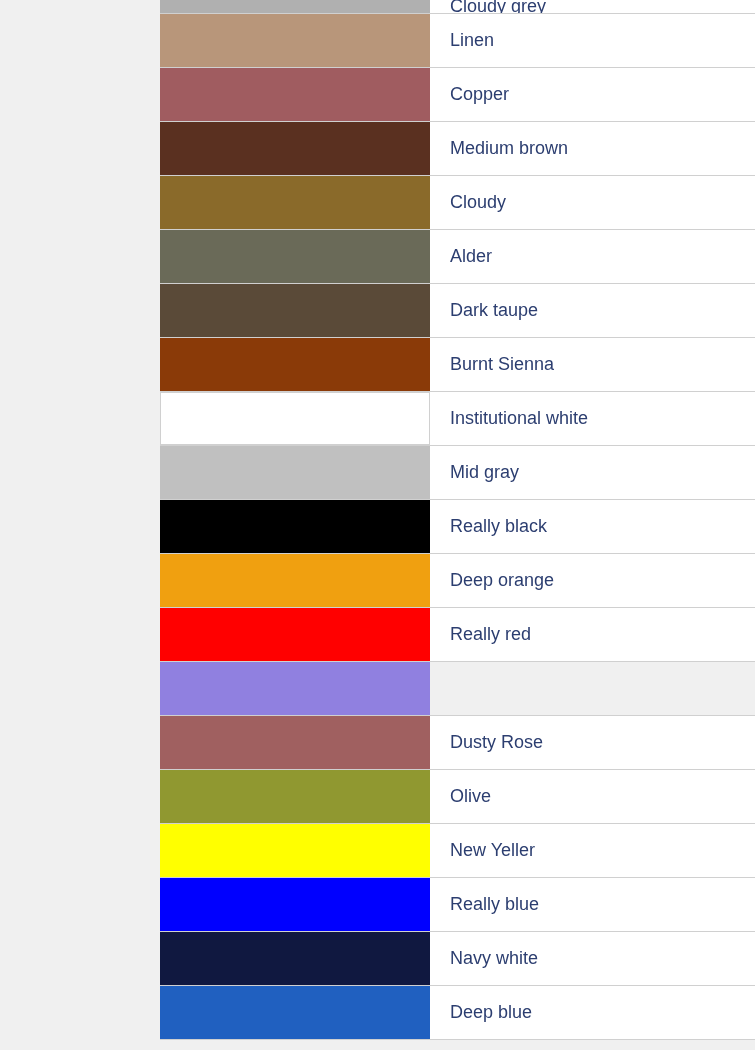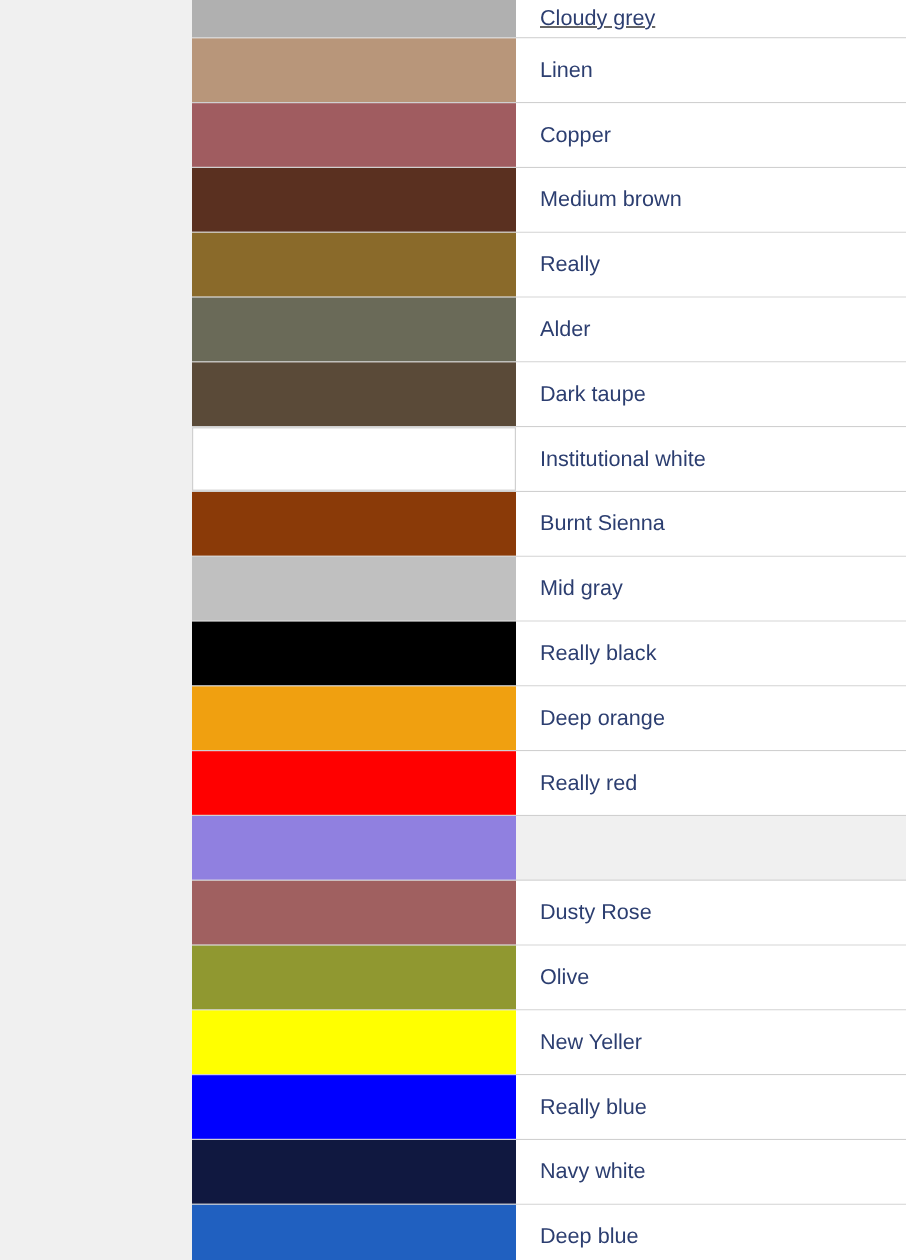--- a/index.html
+++ b/index.html
@@ -52,55 +52,55 @@
       color: #2c3e70;
       background-color: #ffffff;
     }
   </style>
 </head>
 <body>
 
 <div class="page-container">
   <div class="left-sidebar"></div>
   <div class="color-list" id="color-list-container">
-  <div class="color-row" style="height: 32px; overflow: hidden; text-decoration: underline;">
+  <div class="color-row" style="height: 14px; overflow: hidden;">
         <div class="color-swatch" style="background-color: rgb(176, 176, 176);"></div>
         <div class="color-label">Cloudy grey</div>
       </div>
       <div class="color-row">
         <div class="color-swatch" style="background-color: rgb(184, 150, 122);"></div>
         <div class="color-label">Linen</div>
       </div>
       <div class="color-row">
         <div class="color-swatch" style="background-color: rgb(160, 92, 96);"></div>
         <div class="color-label">Copper</div>
       </div>
       <div class="color-row">
         <div class="color-swatch" style="background-color: rgb(90, 48, 32);"></div>
         <div class="color-label">Medium brown</div>
       </div>
       <div class="color-row">
         <div class="color-swatch" style="background-color: rgb(138, 106, 42);"></div>
-        <div class="color-label">Really</div>
+        <div class="color-label">Cloudy</div>
       </div>
       <div class="color-row">
         <div class="color-swatch" style="background-color: rgb(106, 106, 88);"></div>
         <div class="color-label">Alder</div>
       </div>
       <div class="color-row">
         <div class="color-swatch" style="background-color: rgb(90, 74, 56);"></div>
         <div class="color-label">Dark taupe</div>
       </div>
       <div class="color-row">
+        <div class="color-swatch" style="background-color: rgb(138, 58, 8);"></div>
+        <div class="color-label">Burnt Sienna</div>
+      </div>
+      <div class="color-row">
         <div class="color-swatch" style="background-color: rgb(255, 255, 255); border: 1px solid rgb(208, 208, 208);"></div>
         <div class="color-label">Institutional white</div>
-      </div>
-      <div class="color-row">
-        <div class="color-swatch" style="background-color: rgb(138, 58, 8);"></div>
-        <div class="color-label">Burnt Sienna</div>
       </div>
       <div class="color-row">
         <div class="color-swatch" style="background-color: rgb(192, 192, 192);"></div>
         <div class="color-label">Mid gray</div>
       </div>
       <div class="color-row">
         <div class="color-swatch" style="background-color: rgb(0, 0, 0);"></div>
         <div class="color-label">Really black</div>
       </div>
       <div class="color-row">

